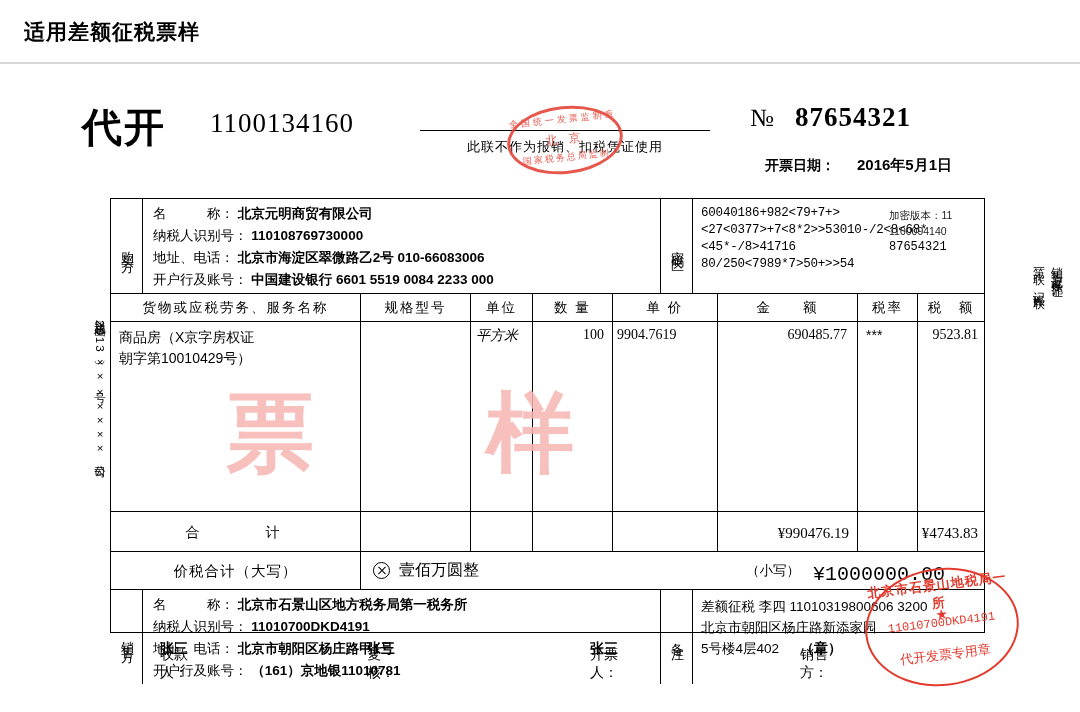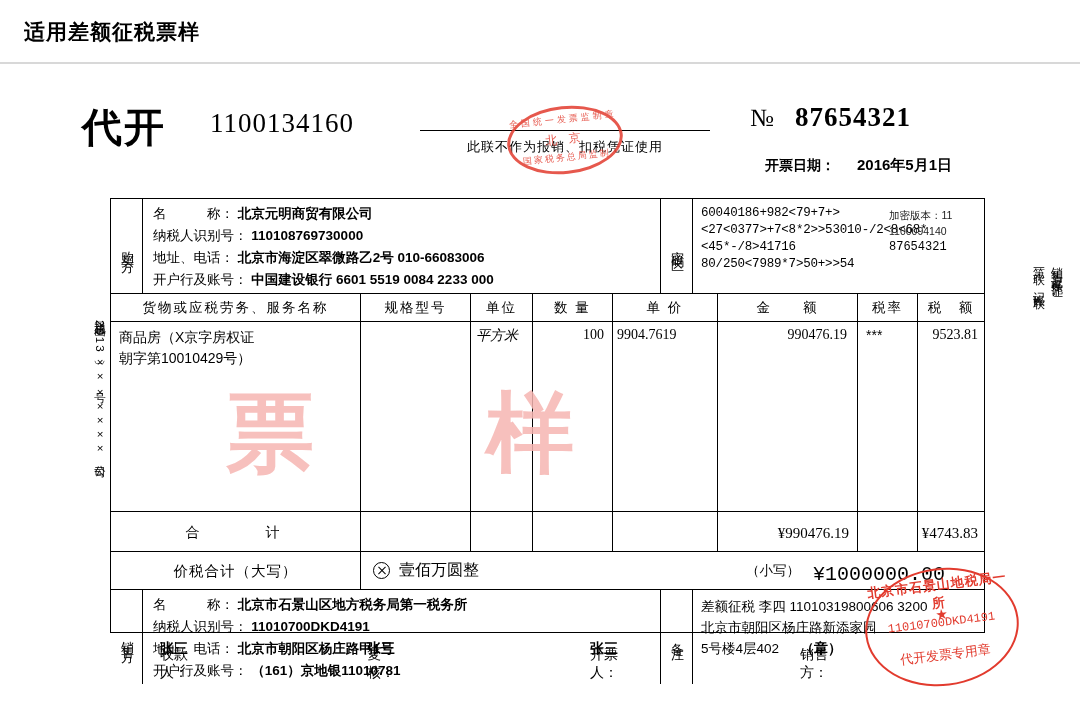--- a/index.html
+++ b/index.html
@@ -276,21 +276,21 @@
     <div class="cell br bb" style="left:360px;top:123px;width:62px;height:190px;font-style:italic;">
       <div style="position:absolute;left:5px;top:5px;font-size:14px;">平方米</div>
     </div>
     <div class="cell br bb" style="left:422px;top:123px;width:80px;height:190px;">
       <div style="position:absolute;right:8px;top:5px;font-size:14px;font-family:'Liberation Serif',serif;">100</div>
     </div>
     <div class="cell br bb" style="left:502px;top:123px;width:105px;height:190px;">
       <div style="position:absolute;left:4px;top:5px;font-size:14px;font-family:'Liberation Serif',serif;">9904.7619</div>
     </div>
     <div class="cell br bb" style="left:607px;top:123px;width:140px;height:190px;">
-      <div style="position:absolute;right:10px;top:5px;font-size:14px;font-family:'Liberation Serif',serif;">990476.19</div>
+      <div style="position:absolute;right:10px;top:5px;font-size:14px;font-family:'Liberation Serif',serif;">690485.77</div>
     </div>
     <div class="cell br bb" style="left:747px;top:123px;width:60px;height:190px;">
       <div style="position:absolute;left:8px;top:5px;font-size:14px;">***</div>
     </div>
     <div class="cell bb" style="left:807px;top:123px;width:66px;height:190px;">
       <div style="position:absolute;right:6px;top:5px;font-size:14px;font-family:'Liberation Serif',serif;">9523.81</div>
     </div>
 
     <div class="wm" style="left:115px;top:175px;">票</div>
     <div class="wm" style="left:375px;top:175px;">样</div>

